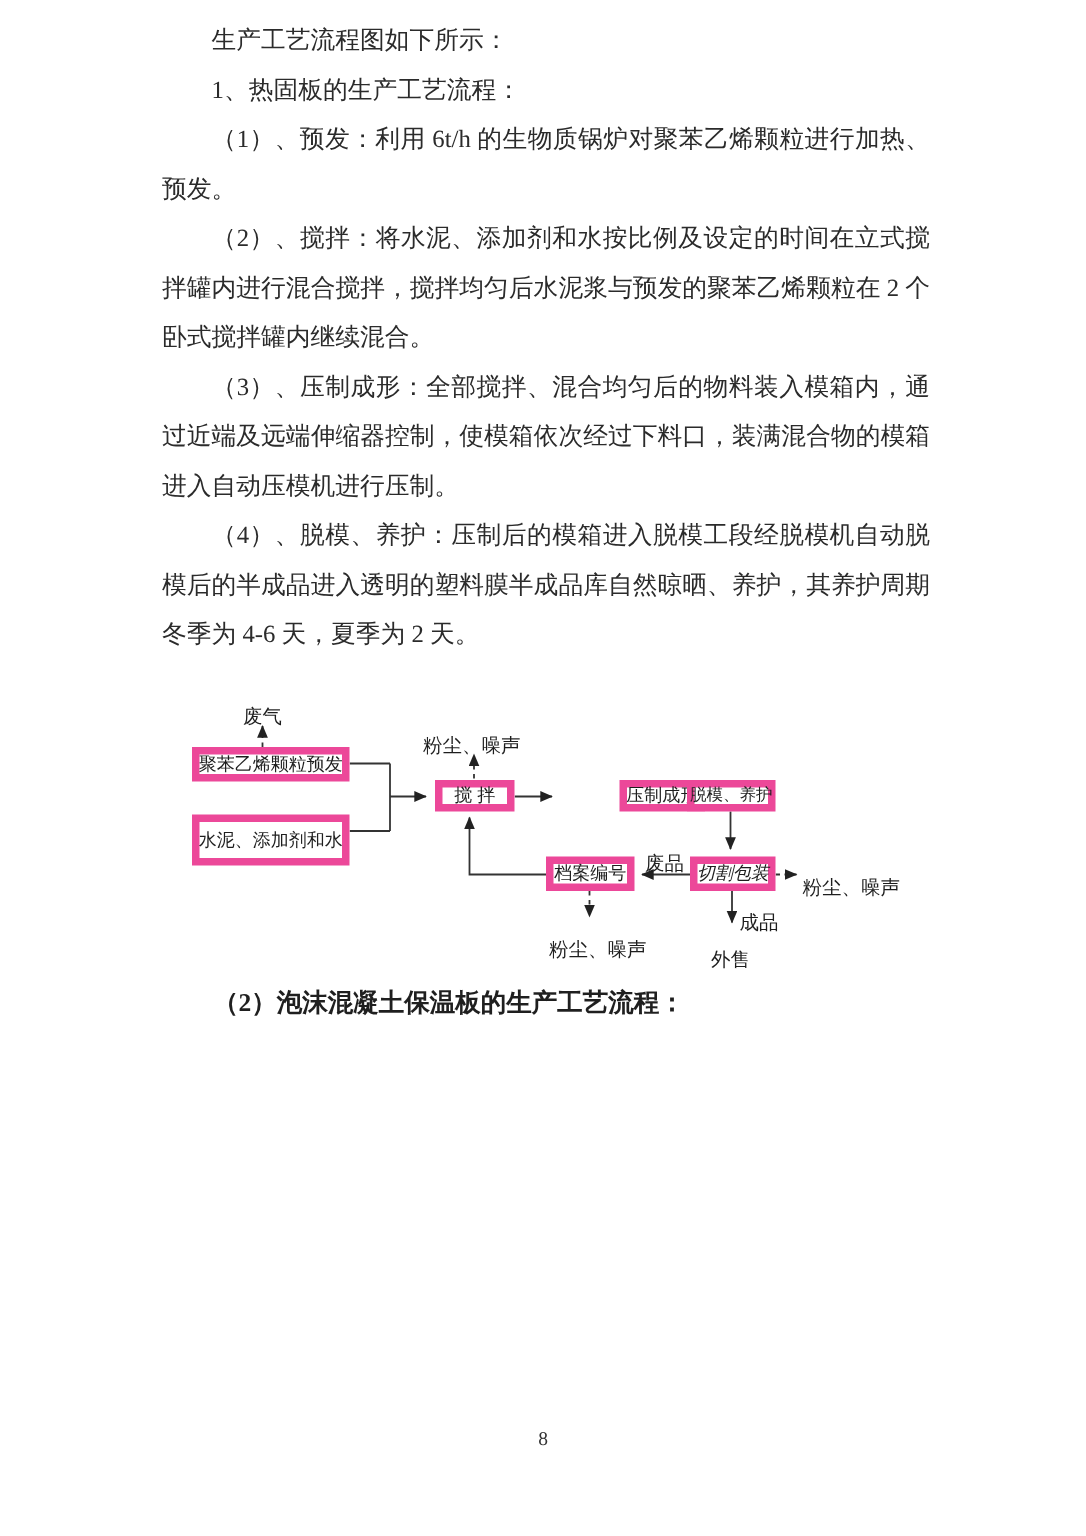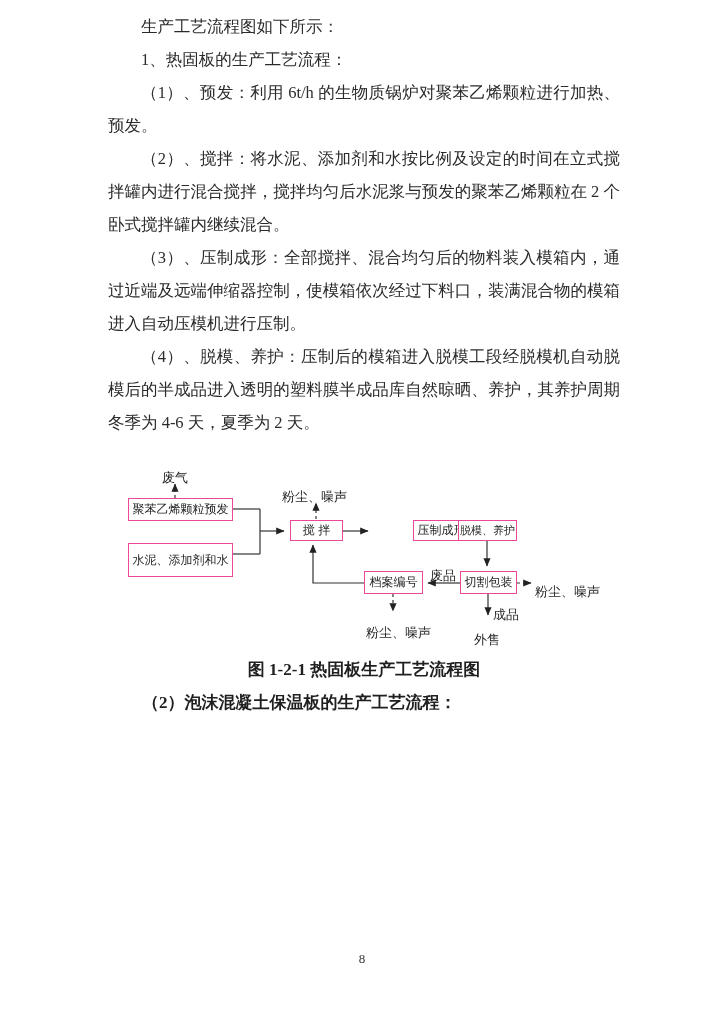--- a/index.html
+++ b/index.html
@@ -25,21 +25,21 @@
     text-align:justify;text-justify:inter-ideograph;
   }
   .content p{margin:0;text-indent:2em;}
   
   .flow{
     position:relative;width:512px;height:195px;margin-top:14px;
     font-family:"Liberation Sans","DejaVu Sans",sans-serif;
   }
   .flow svg{position:absolute;left:0;top:0;}
   .fbox{
-    position:absolute;border:1px solid #ec4899;background:#fff;
+    position:absolute;border:5px solid #ec4899;background:#fff;
     display:flex;align-items:center;justify-content:center;
     font-size:12px;color:#1e1e1e;white-space:nowrap;box-sizing:border-box;
   }
   .flbl{
     position:absolute;font-size:13px;color:#1e1e1e;white-space:nowrap;
   }
   .caption{
     margin-top:10px;width:512px;text-align:center;
     font-weight:bold;font-size:17px;color:#1f1f1f;line-height:24px;
   }
@@ -90,29 +90,28 @@
         <path d="M409,130 H423" stroke="#333" stroke-width="1.2" stroke-dasharray="3,3" fill="none" marker-end="url(#arr)"></path>
         <path d="M285,141 V158" stroke="#333" stroke-width="1.2" stroke-dasharray="3,3" fill="none" marker-end="url(#arr)"></path>
       </svg>
 
       <div class="fbox" style="left:20px;top:45px;width:105px;height:23px;">聚苯乙烯颗粒预发</div>
       <div class="fbox" style="left:20px;top:90px;width:105px;height:34px;">水泥、添加剂和水</div>
       <div class="fbox" style="left:182px;top:67px;width:53px;height:21px;">搅 拌</div>
       <div class="fbox" style="left:265px;top:67px;width:57px;height:21px;margin-left:40px;">压制成形</div>
       <div class="fbox" style="left:350px;top:67px;width:59px;height:21px;font-size:11px;">脱模、养护</div>
       <div class="fbox" style="left:256px;top:118px;width:59px;height:23px;">档案编号</div>
-      <div class="fbox" style="left:352px;top:118px;width:57px;height:23px;">切割包装</div>
+      <div class="fbox" style="left:352px;top:118px;width:57px;height:23px;font-style:italic;">切割包装</div>
 
       <div class="flbl" style="left:54px;top:8px;">废气</div>
       <div class="flbl" style="left:174px;top:27px;">粉尘、噪声</div>
       <div class="flbl" style="left:322px;top:106px;">废品</div>
       <div class="flbl" style="left:427px;top:122px;">粉尘、噪声</div>
       <div class="flbl" style="left:258px;top:163px;">粉尘、噪声</div>
       <div class="flbl" style="left:385px;top:145px;">成品</div>
       <div class="flbl" style="left:366px;top:170px;">外售</div>
     </div>
 
-    <div class="caption">图 1-2-1 热固板生产工艺流程图</div>
     <div class="next-sec">（2）泡沫混凝土保温板的生产工艺流程：</div>
   </div>
 
   <div class="pageno">8</div>
 </div>
 
 </body></html>

